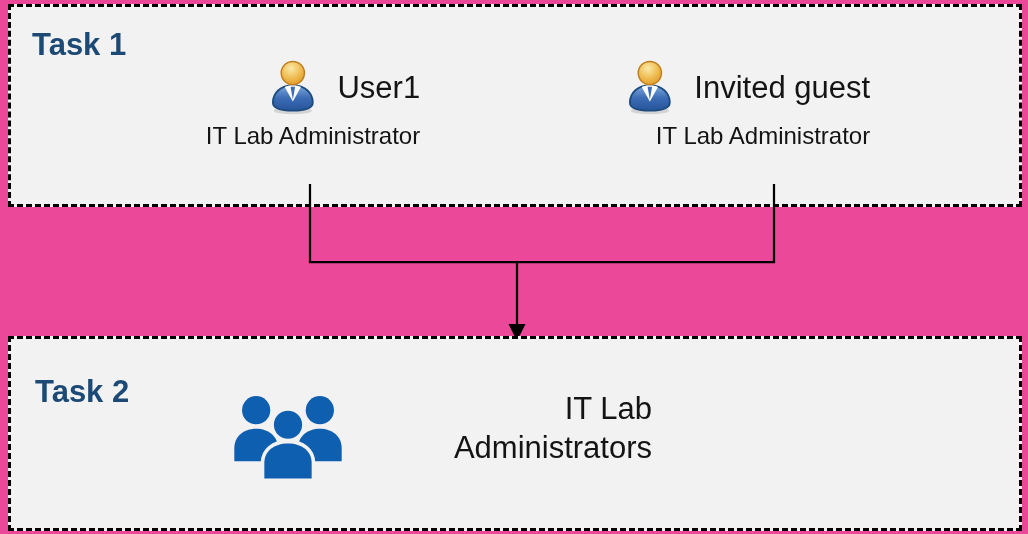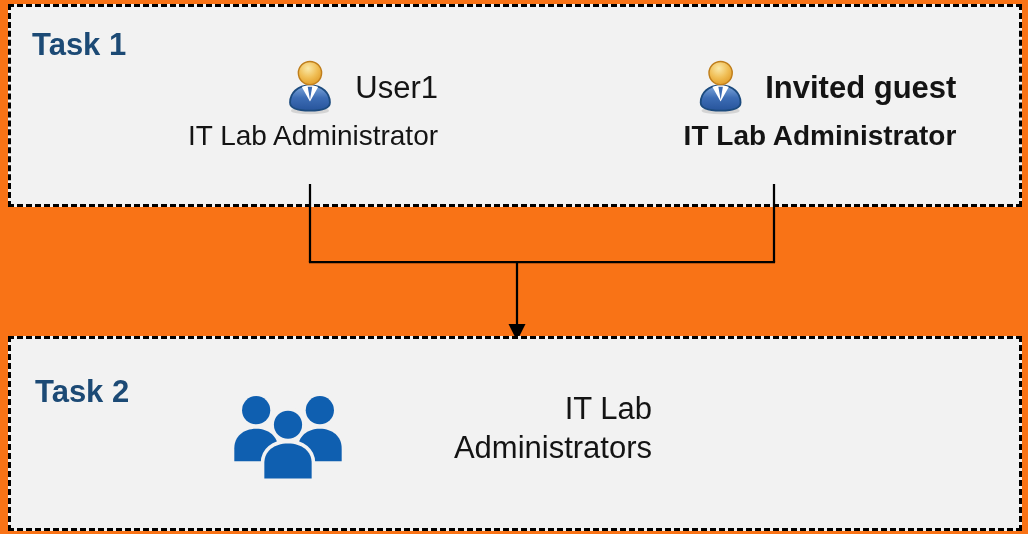--- a/index.html
+++ b/index.html
@@ -1,19 +1,19 @@
 <!DOCTYPE html>
 <html><head>
 <meta charset="utf-8">
 <style>
   html,body{margin:0;padding:0;background:#ffffff;}
   .canvas{
     position:relative;
     width:1028px;height:534px;
-    background:#f97316;
+    background:#ec4899;
     font-family:"Liberation Sans","DejaVu Sans",sans-serif;
     color:#141414;
     overflow:hidden;
   }
   .task-box{
     position:absolute;
     box-sizing:border-box;
     background:#F2F2F2;
     border:3px dashed #000000;
   }
@@ -29,39 +29,39 @@
   }
   .task1 .task-label{left:21px;top:21px;}
   .task2 .task-label{left:24px;top:36px;}
   .actor{
     position:absolute;
     top:58px;
     transform:translateX(-50%);
     text-align:right;
   }
   .actor-1{left:302px;}
-  .actor-2{left:809px;font-weight:bold;}
+  .actor-2{left:752px;}
   .actor-name-row{
     display:block;
     line-height:46px;
     font-size:31px;
     white-space:nowrap;
   }
   .actor-name{position:relative;display:inline-block;}
   .person-icon{
     position:absolute;
     right:calc(100% + 16px);
     top:50%;
     transform:translateY(-50%);
     width:58px;height:58px;
   }
   .person-icon svg{display:block;width:58px;height:58px;}
   .actor-role{
     margin-top:6px;
-    font-size:28px;
+    font-size:24px;
     line-height:38px;
     white-space:nowrap;
   }
   .connectors{
     position:absolute;
     left:0;top:0;width:1028px;height:534px;
     pointer-events:none;
   }
   .group-icon{
     position:absolute;

